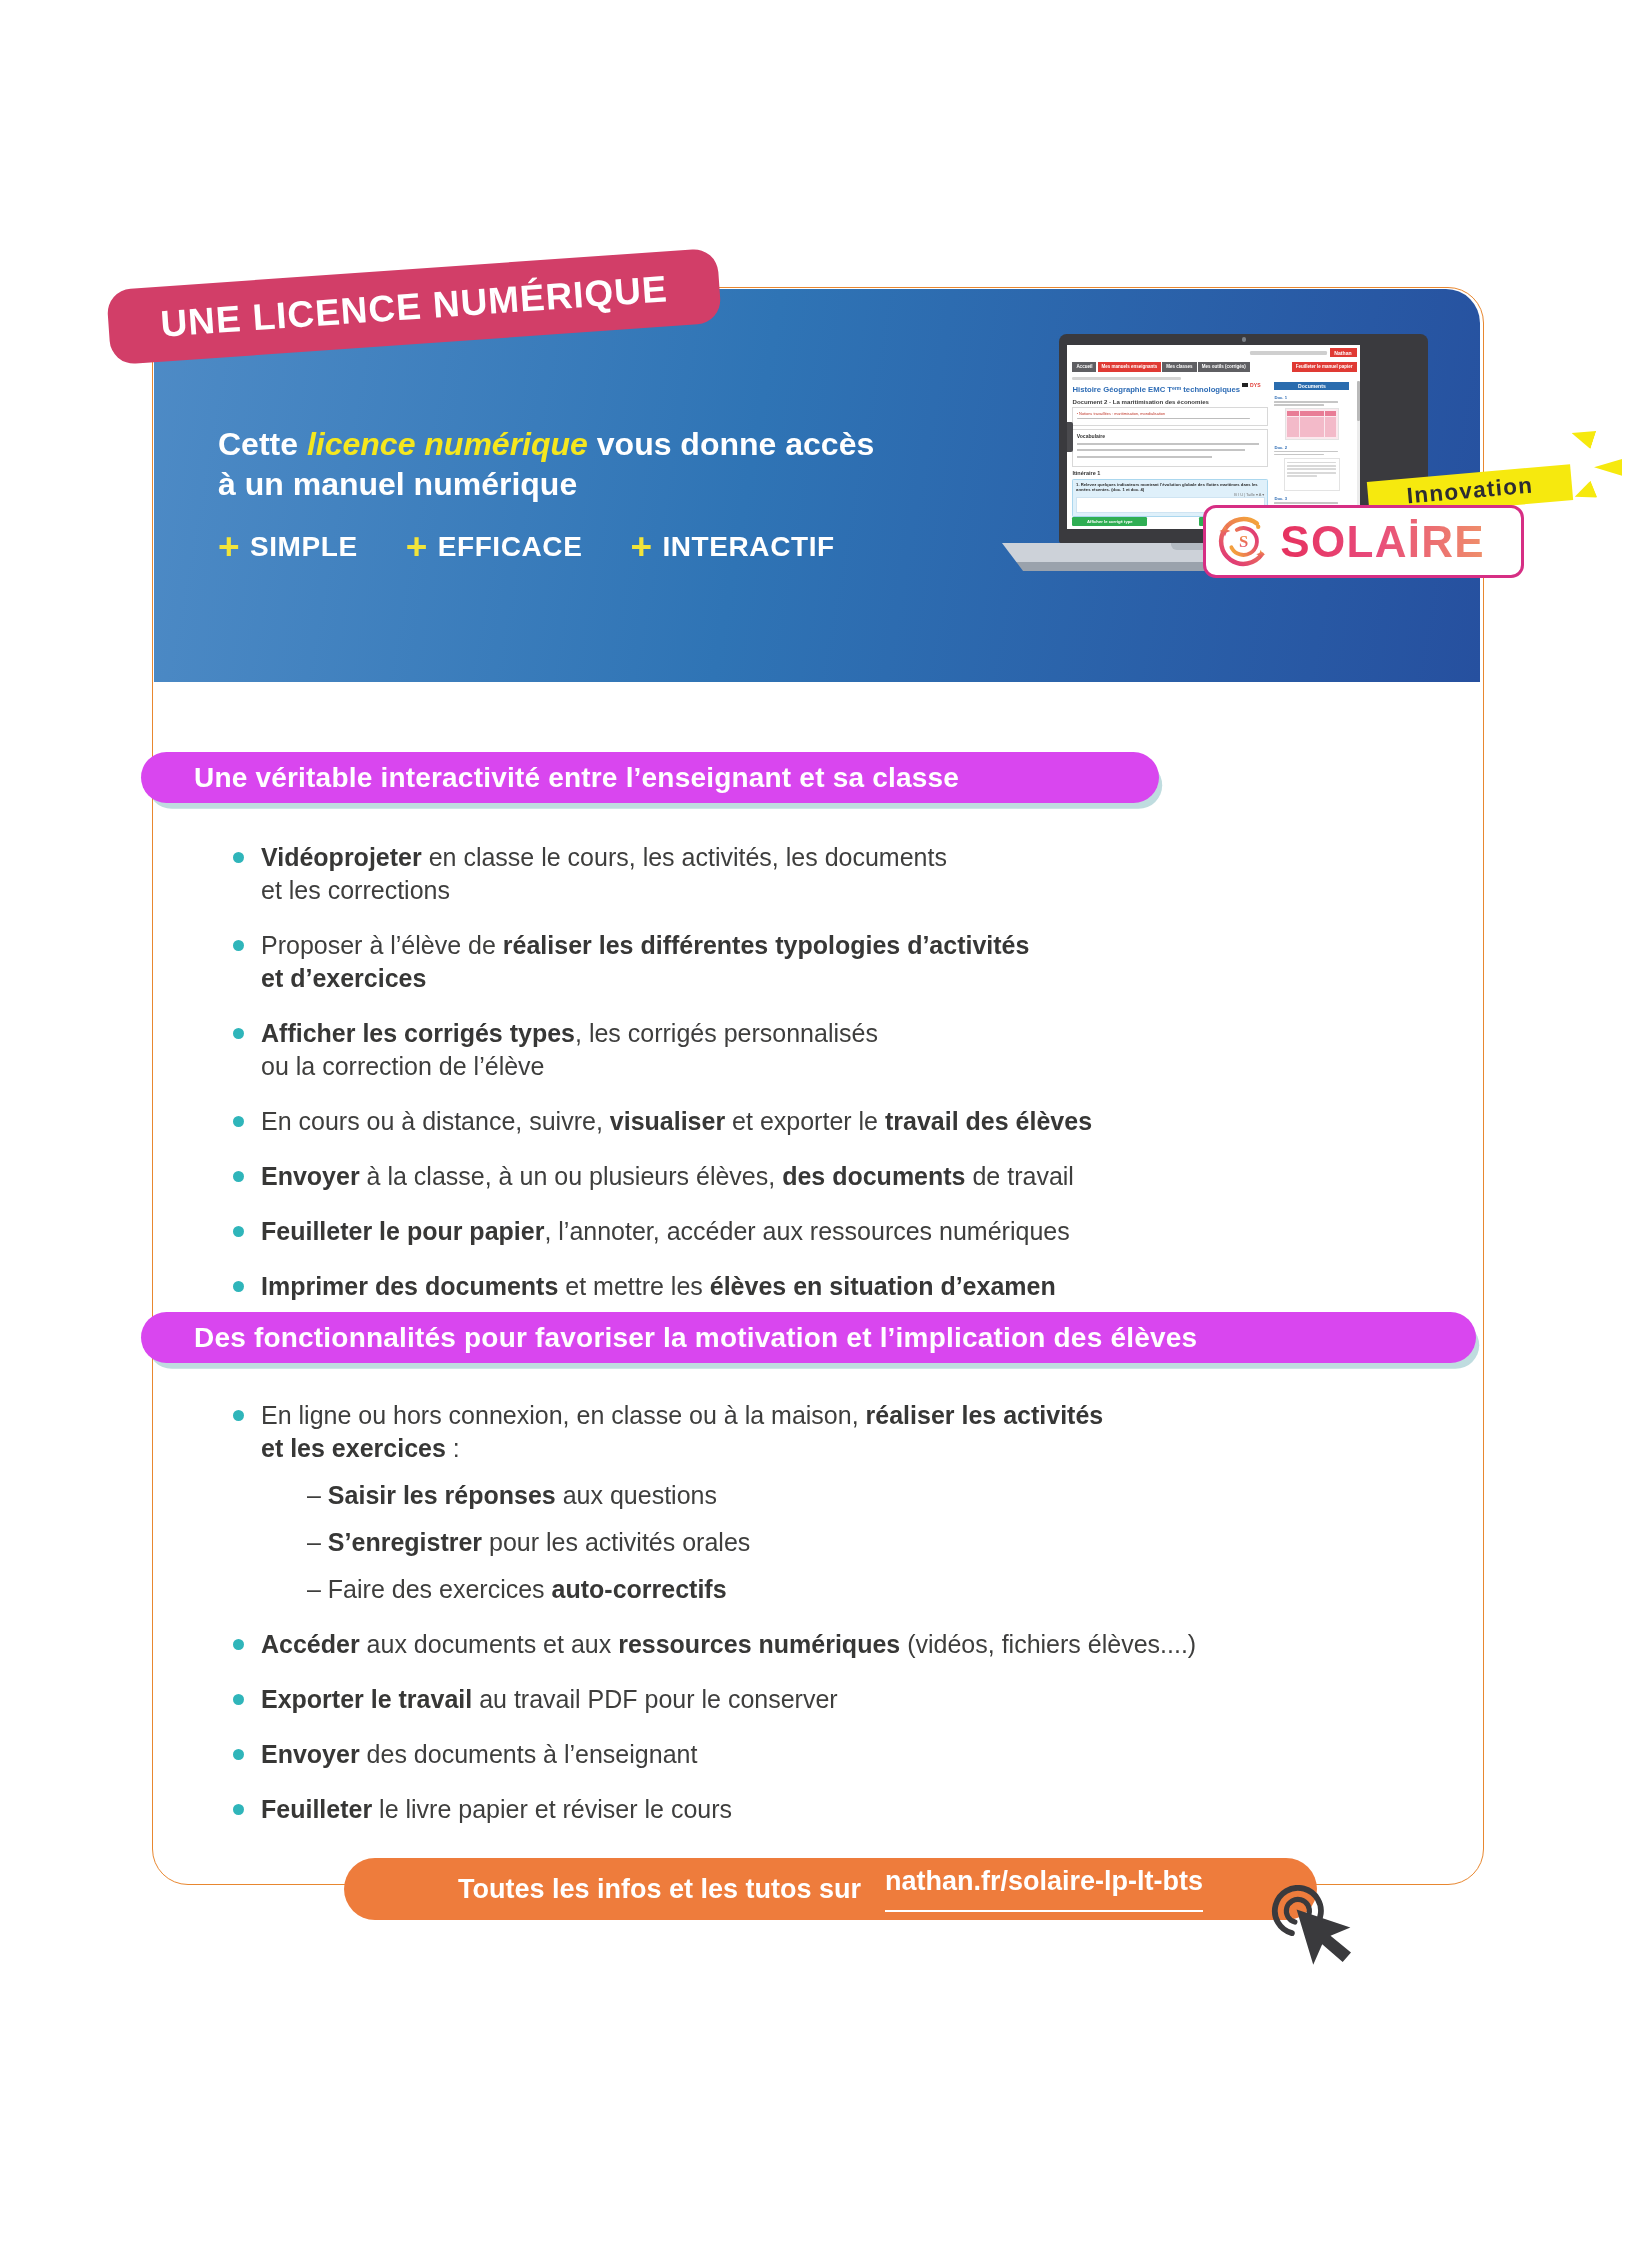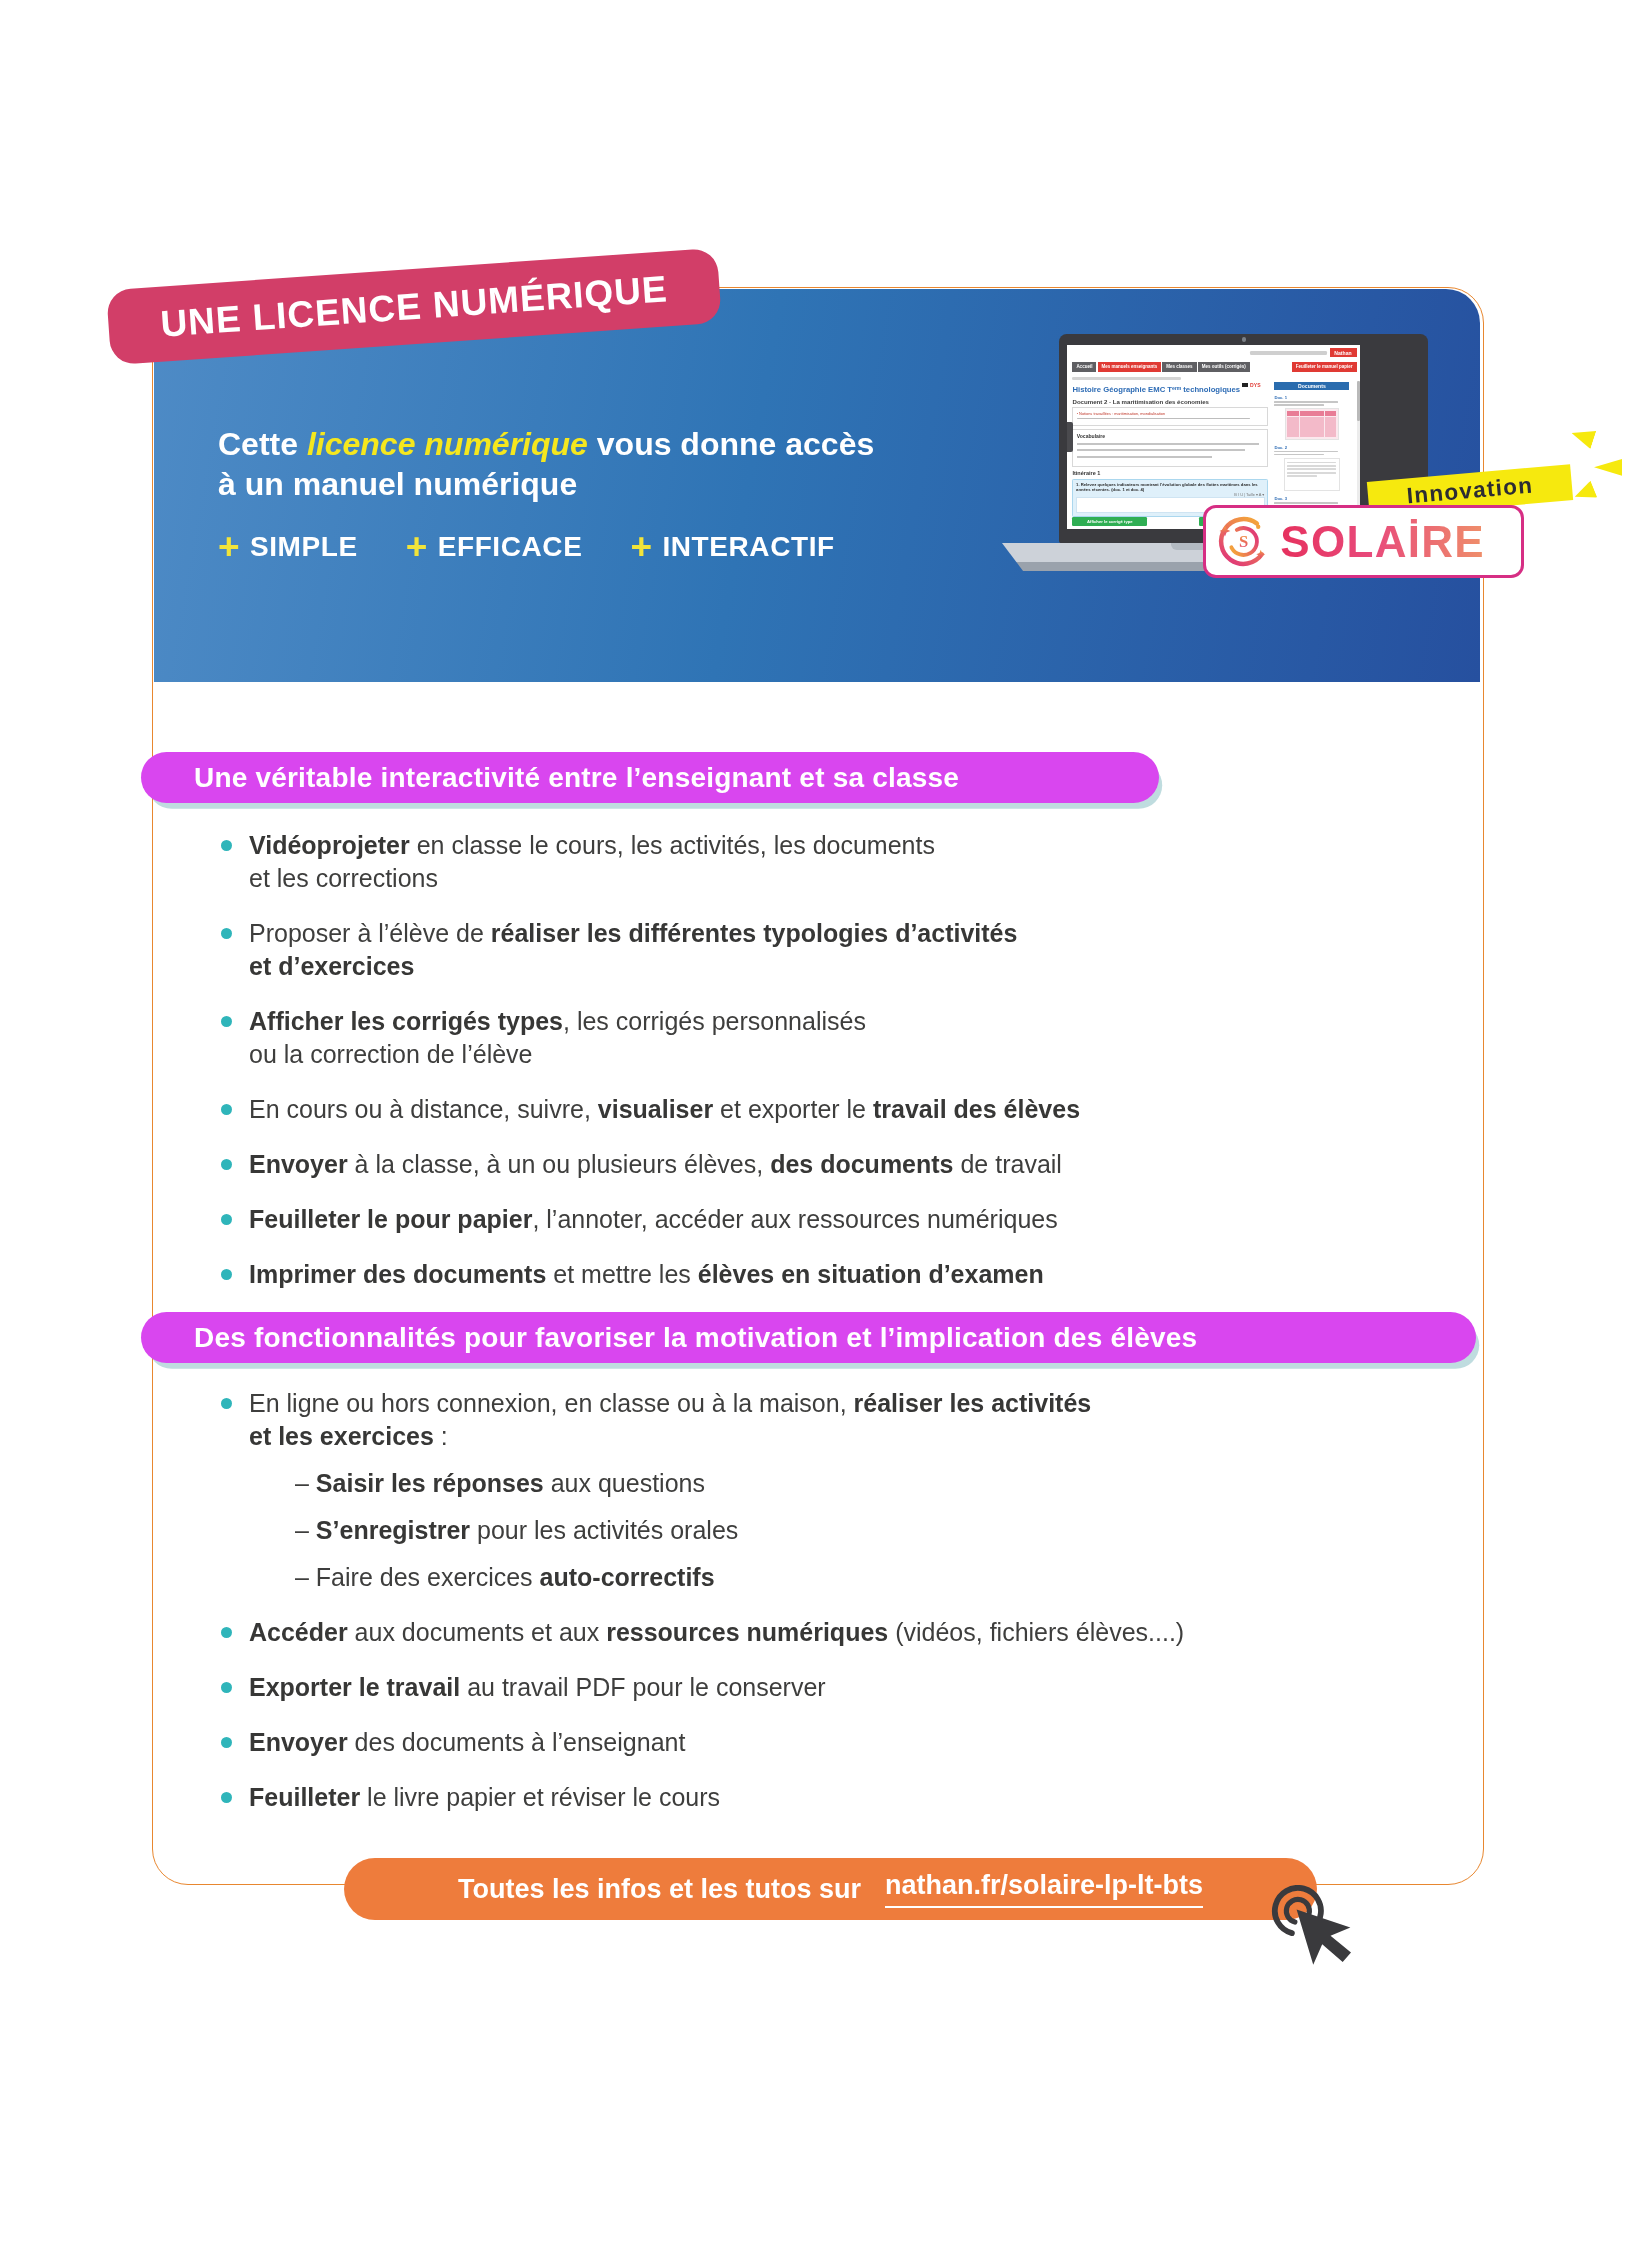--- a/index.html
+++ b/index.html
@@ -101,33 +101,33 @@
       -webkit-background-clip:text;background-clip:text;color:transparent;white-space:nowrap;}
 
   
   .pill{position:absolute;background:#d946ef;border-radius:28px;color:#fff;font-size:28px;font-weight:700;
       display:flex;align-items:center;padding-left:53px;box-sizing:border-box;z-index:2;letter-spacing:0.2px;
       box-shadow:5.1px 7.7px 0 -1.9px rgba(42,140,148,0.30);white-space:nowrap;}
   #pill1{left:141px;top:752px;width:1018px;height:51px;}
   #pill2{left:141px;top:1312px;width:1335px;height:51px;}
 
   
-  ul.blist{position:absolute;list-style:none;margin:5px;padding:0;z-index:2;}
+  ul.blist{position:absolute;list-style:none;margin:17px;padding:0;z-index:2;}
   #list1{left:216px;top:824px;width:1208px;}
   #list2{left:216px;top:1382px;width:1246px;}
   ul.blist li{position:relative;padding-left:28px;margin-bottom:22px;font-size:25px;line-height:1.32;color:#3e3e3d;}
   ul.blist .dot{position:absolute;left:0;top:11px;width:11px;height:11px;border-radius:50%;background:#2fb5ba;}
   ul.blist .tx{white-space:pre-line;}
   ul.blist .bld{font-weight:700;color:#373736;}
   ul.blist .sub{margin-left:46px;margin-top:14px;white-space:pre-line;}
 
   
   #footer-banner{position:absolute;left:344px;top:1858px;width:973px;height:62px;background:#ee7c3c;border-radius:31px;
       z-index:3;display:flex;align-items:center;justify-content:center;color:#fff;font-size:27px;font-weight:700;white-space:nowrap;}
-  #footer-banner .lnk{border-bottom:2.6px solid #fff;padding-bottom:5px;margin-left:24px;}
+  #footer-banner .lnk{border-bottom:2.6px solid #fff;padding-bottom:13px;margin-left:24px;}
   #cursor-icon{position:absolute;left:1271px;top:1885px;z-index:7;}
 </style>
 </head>
 <body>
 
 <div id="page">
 
   <div id="container"></div>
 
   <div id="hero">

